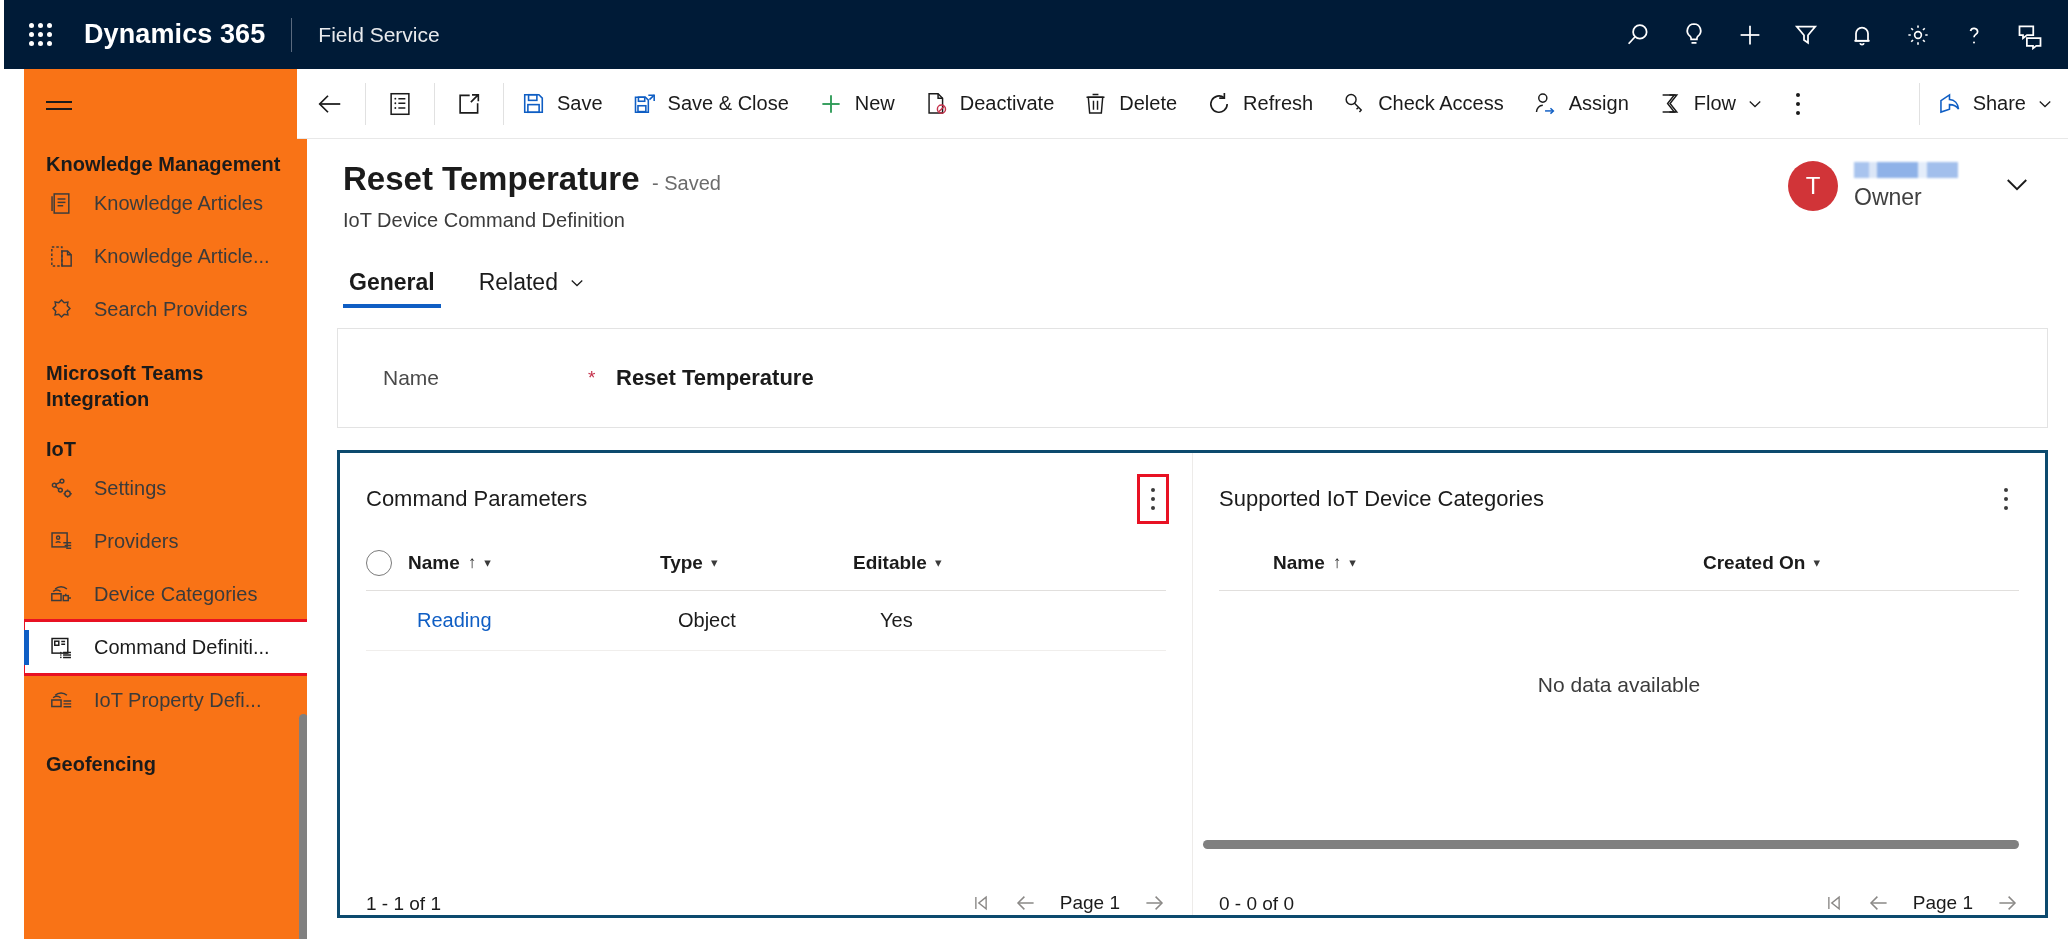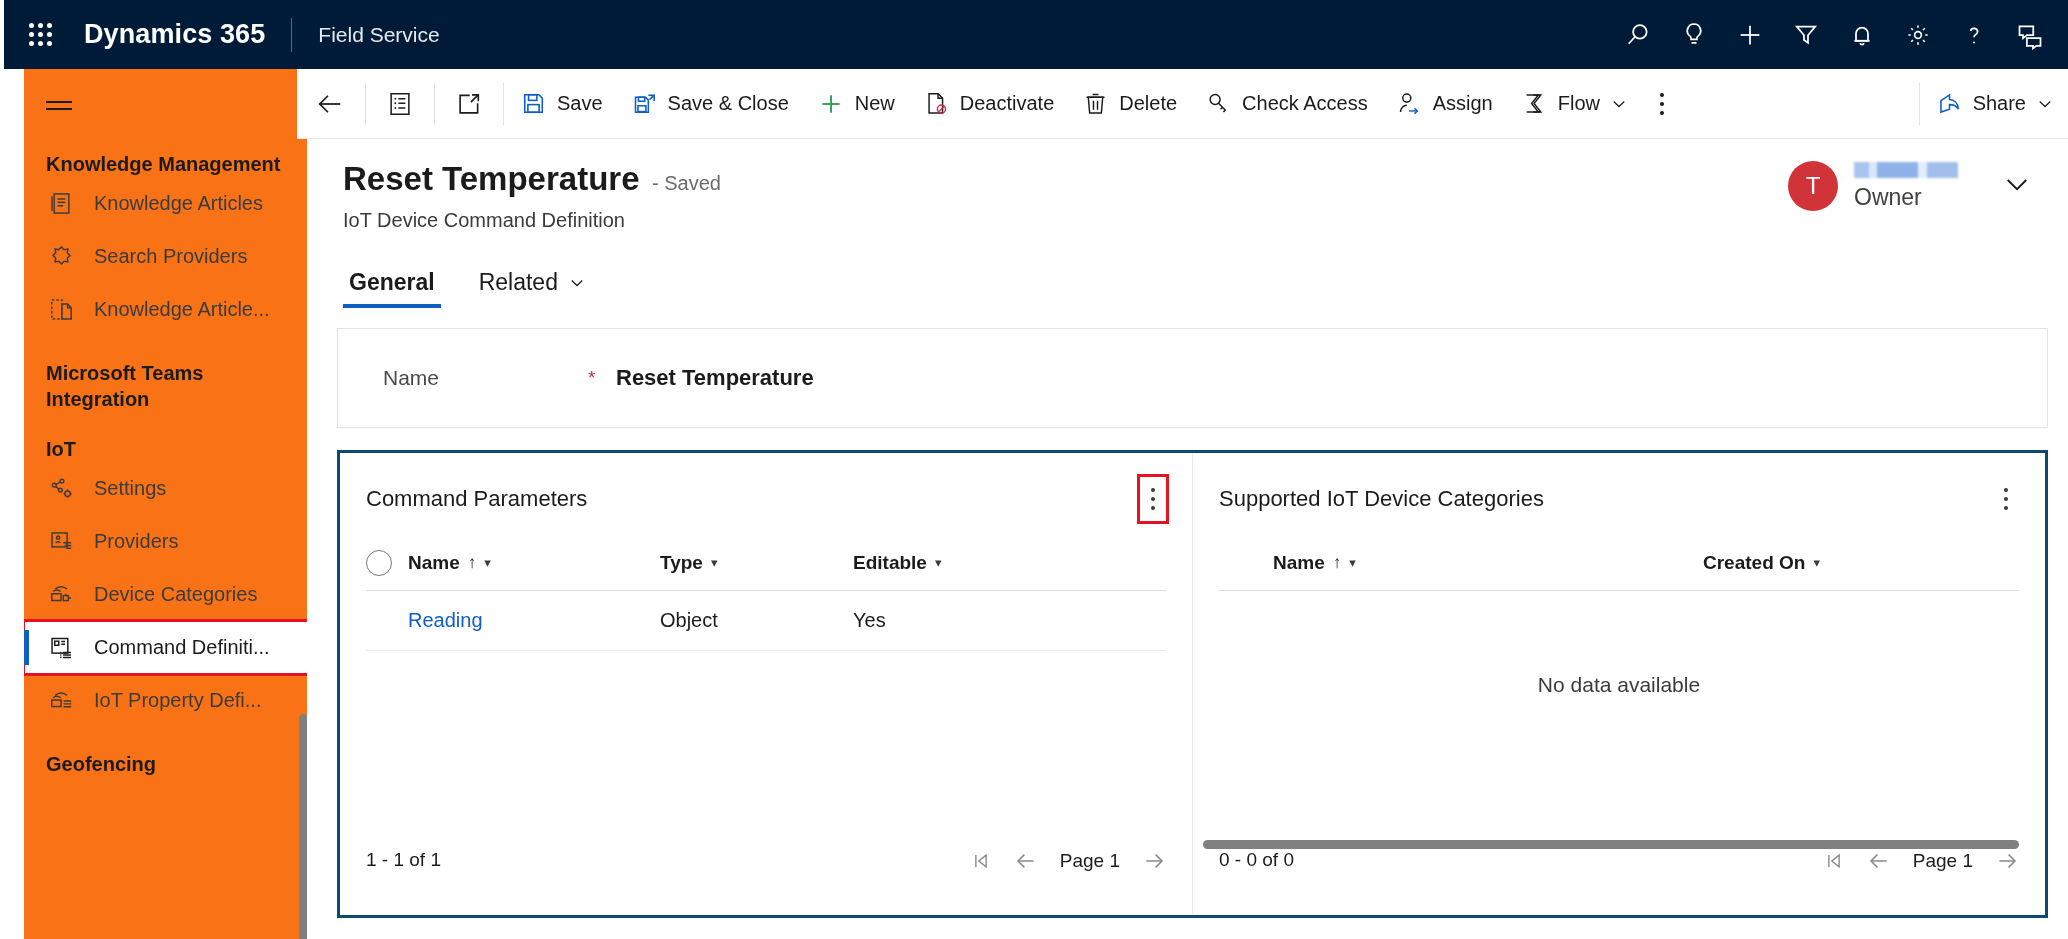--- a/index.html
+++ b/index.html
@@ -148,32 +148,32 @@
   }
   .selall {
     width: 26px; height: 26px; border: 1.5px solid #7a7a7a; border-radius: 50%;
     margin-right: 16px; flex: 0 0 26px; cursor: pointer;
   }
   .col { display: flex; align-items: center; gap: 8px; }
   .sortasc { font-size: 17px; font-weight: 400; }
   .chev { font-size: 13px; font-weight: 400; color: #3b3b3b; }
   .datarow {
     display: flex; align-items: center; height: 60px; margin: 0 26px;
-    border-bottom: 1px solid #f0eeec; font-size: 20px; color: #1b1b1b;
+    border-bottom: 1px solid #f0eeec; font-size: 20px; color: #1b1b1b; gap: 9px;
   }
   .cell-link { color: #0f5ec4; cursor: pointer; }
   .nodata {
     flex: 1; display: flex; align-items: flex-start; justify-content: center;
     padding-top: 82px; font-size: 21px; color: #3b3b3b;
   }
   .hscroll {
     height: 9px; background: #808080; border-radius: 5px; margin: 0 26px 0 10px;
   }
   .grid-foot {
-    display: flex; align-items: flex-start; height: 66px; padding: 0 26px;
+    display: flex; align-items: flex-end; height: 66px; padding: 0 26px;
     font-size: 19px; color: #1b1b1b;
   }
   .pager { margin-left: auto; display: flex; align-items: center; gap: 22px; color: #8a8886; }
   .pager .pg-label { color: #1b1b1b; font-size: 19px; }
   .pg-btn { cursor: pointer; display: flex; align-items: center; }
 </style>
 </head>
 <body>
 
 <div class="topbar">
@@ -261,35 +261,35 @@
           <line x1="8.5" y1="11" x2="15.5" y2="11"></line>
         <line x1="8.5" y1="14" x2="13.5" y2="14"></line>
       </svg>
     </span>
     <span>Knowledge Articles</span>
   </div>
 
   <div class="nav-item">
     <span class="nic">
       <svg width="27" height="27" viewBox="0 0 24 24" fill="none" stroke="#3b3b3b" stroke-width="1.3">
-        <path d="M12 3.6l2.4 2.4 3.3-.6-.6 3.3 2.4 2.4-2.4 2.4.6 3.3-3.3-.6L12 18.6l-2.4-2.4-3.3.6.6-3.3L4.5 11l2.4-2.4-.6-3.3 3.3.6z"></path>
-      </svg>
-    </span>
-    <span>Search Providers</span>
-  </div>
-
-  <div class="nav-item">
-    <span class="nic">
-      <svg width="27" height="27" viewBox="0 0 24 24" fill="none" stroke="#3b3b3b" stroke-width="1.3">
         <rect x="3.4" y="3.5" width="9" height="17" stroke-dasharray="2.2 1.8"></rect>
         <path d="M12.4 7.2h5l3.2 3.2v10.1h-8.2z"></path>
           <path d="M17.4 7.2v3.2h3.2"></path>
       </svg>
     </span>
     <span>Knowledge Article...</span>
+  </div>
+
+  <div class="nav-item">
+    <span class="nic">
+      <svg width="27" height="27" viewBox="0 0 24 24" fill="none" stroke="#3b3b3b" stroke-width="1.3">
+        <path d="M12 3.6l2.4 2.4 3.3-.6-.6 3.3 2.4 2.4-2.4 2.4.6 3.3-3.3-.6L12 18.6l-2.4-2.4-3.3.6.6-3.3L4.5 11l2.4-2.4-.6-3.3 3.3.6z"></path>
+      </svg>
+    </span>
+    <span>Search Providers</span>
   </div>
 
   <div class="nav-section">Microsoft Teams Integration</div>
 
 
   <div class="nav-section">IoT</div>
 
   <div class="nav-item">
     <span class="nic">
       <svg width="27" height="27" viewBox="0 0 24 24" fill="none" stroke="#3b3b3b" stroke-width="1.3">
@@ -425,20 +425,27 @@
 
   <div class="cmd-btn">
     <svg width="27" height="27" viewBox="0 0 24 24" fill="none" stroke="#1b1b1b" stroke-width="1.3">
       <path d="M5.6 6.4h12.8l-1.2 14H6.8z"></path>
         <path d="M4 6.4h16M9.4 4h5.2"></path>
       <path d="M10.2 9.6v8M13.8 9.6v8"></path>
     </svg>
     <span>Delete</span>
   </div>
 
+  <div class="cmd-btn">
+    <svg width="28" height="28" viewBox="0 0 24 24" fill="none" stroke="#1b1b1b" stroke-width="1.4">
+      <path d="M19 12a7 7 0 1 1-2.6-5.4"></path>
+        <path d="M16.6 2.6v4.4h-4.4"></path>
+    </svg>
+    <span>Refresh</span>
+  </div>
 
   <div class="cmd-btn">
     <svg width="27" height="27" viewBox="0 0 24 24" fill="none" stroke="#1b1b1b" stroke-width="1.3">
       <circle cx="9" cy="8.4" r="4.4"></circle>
         <path d="M11.8 11.6l6.6 6.6M15.6 15.4l-1.8 1.8M18 17.8l-1.6 1.8"></path>
     </svg>
     <span>Check Access</span>
   </div>
 
   <div class="cmd-btn">

